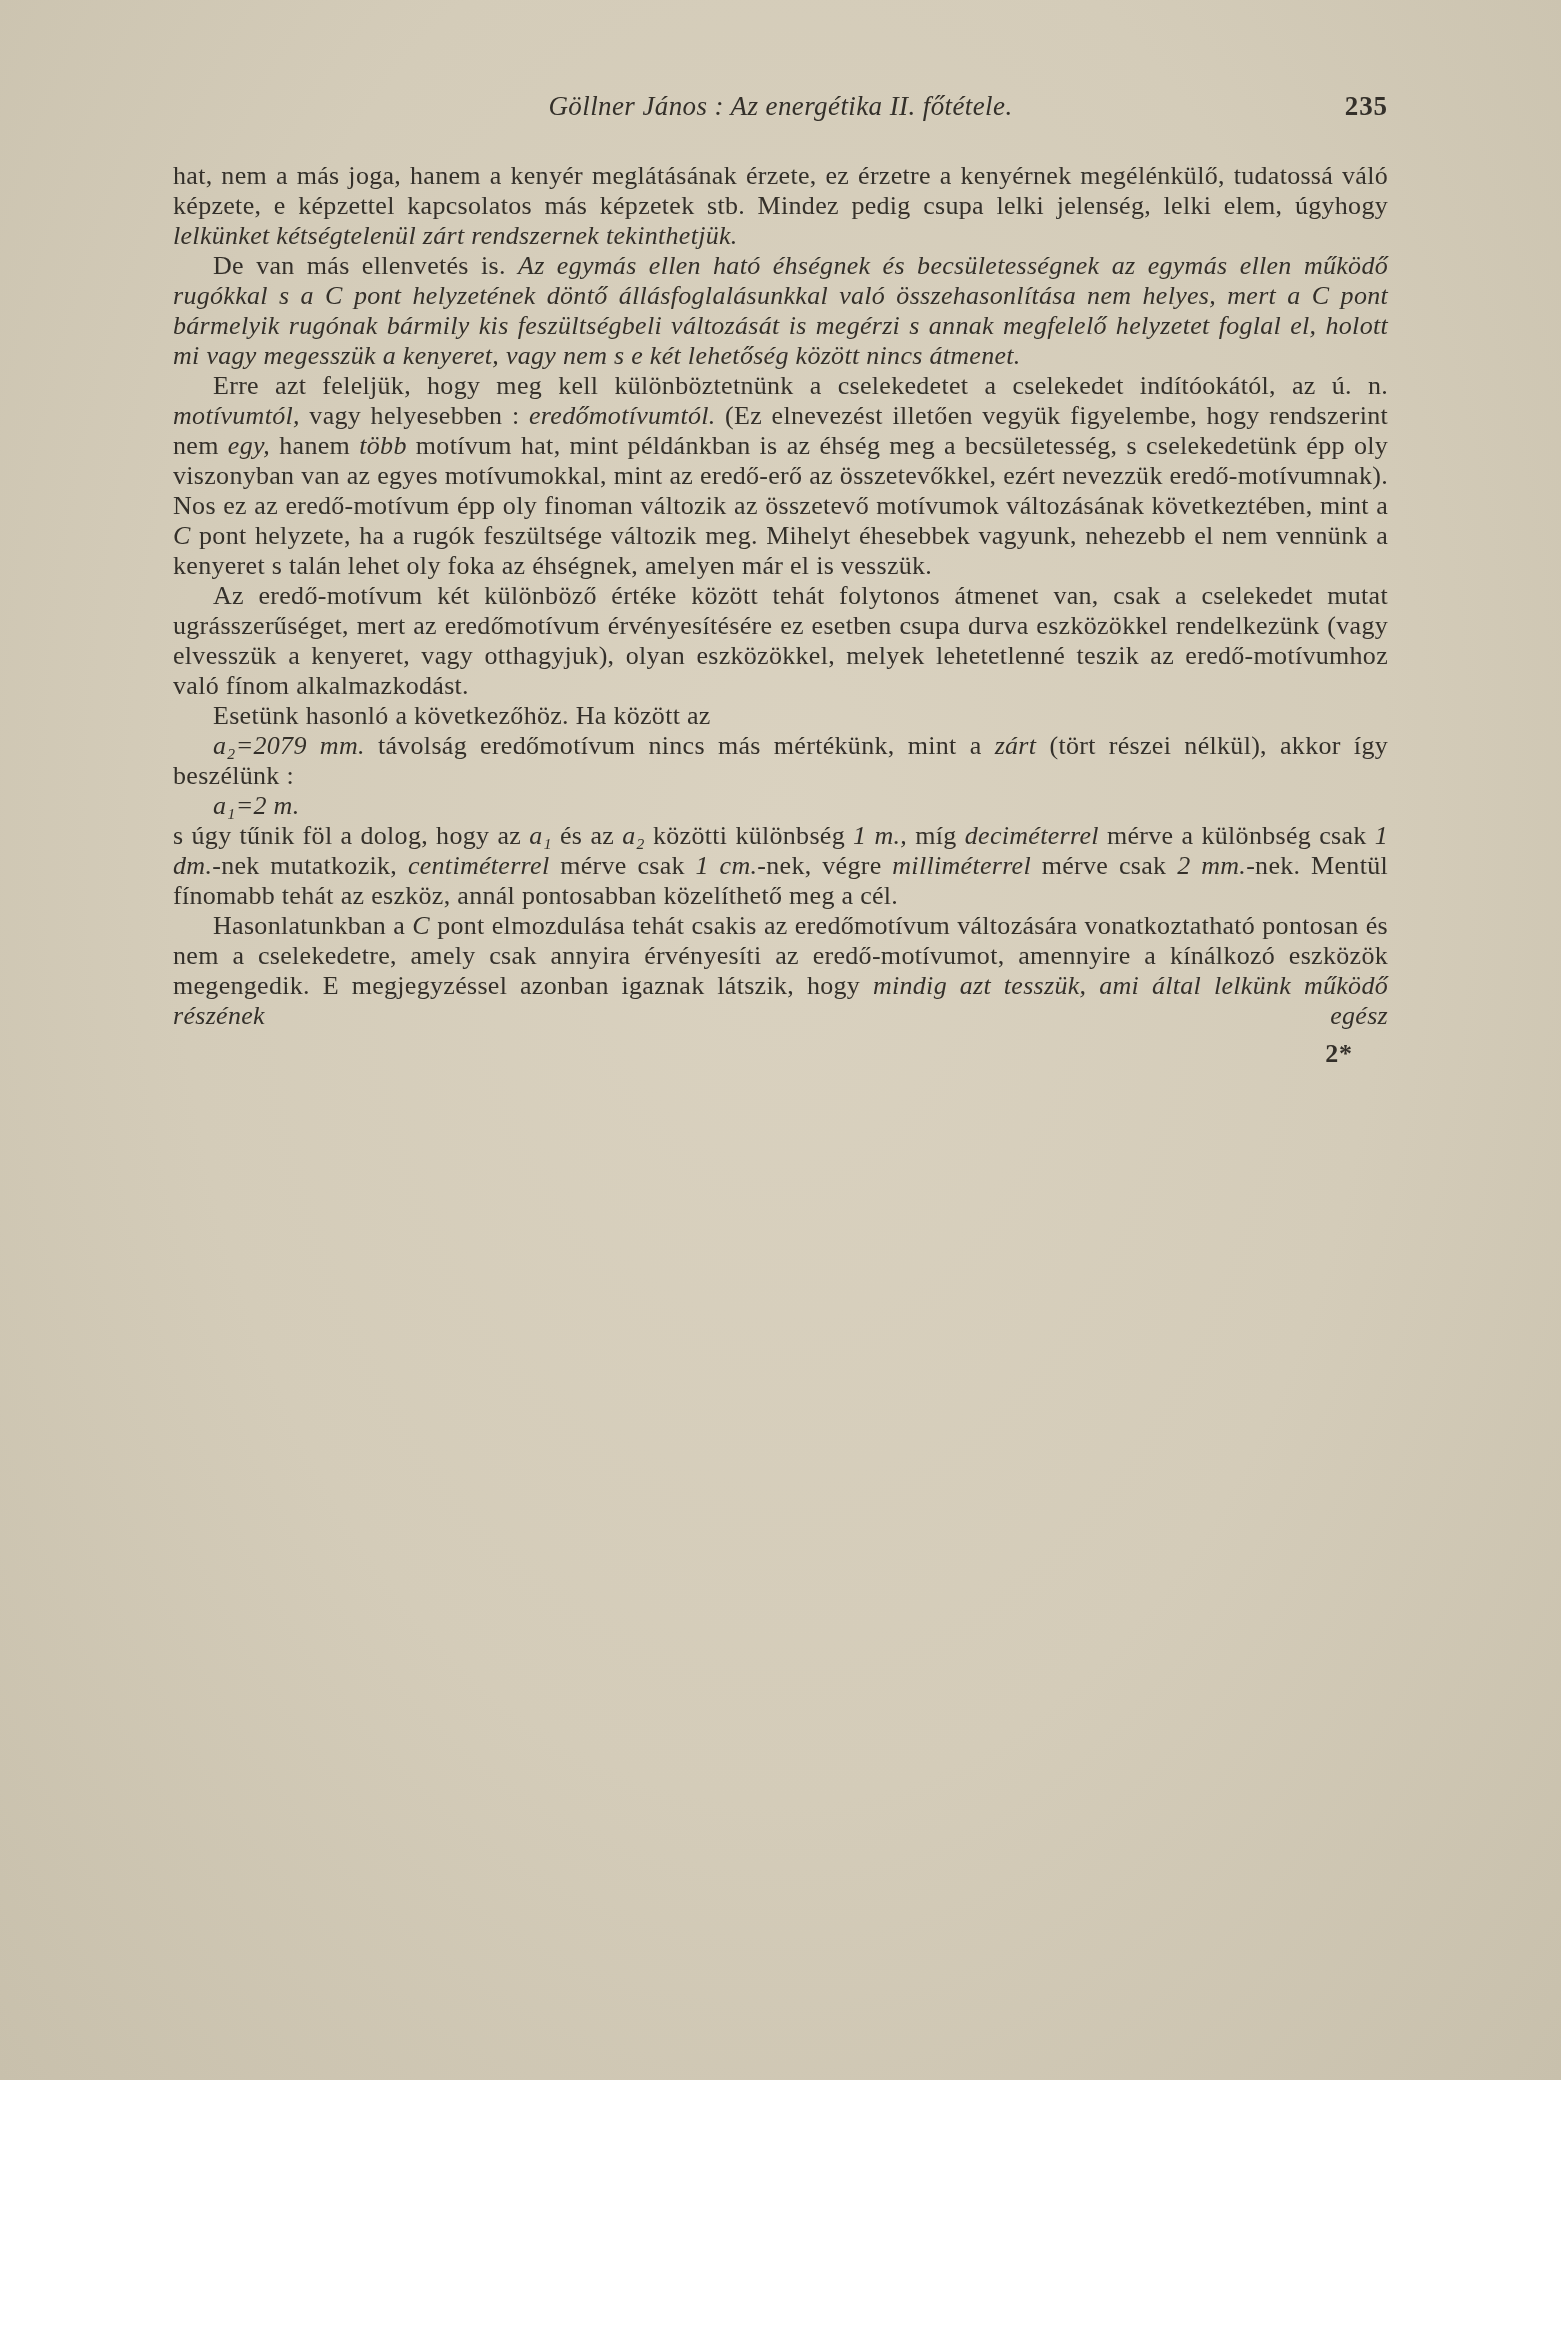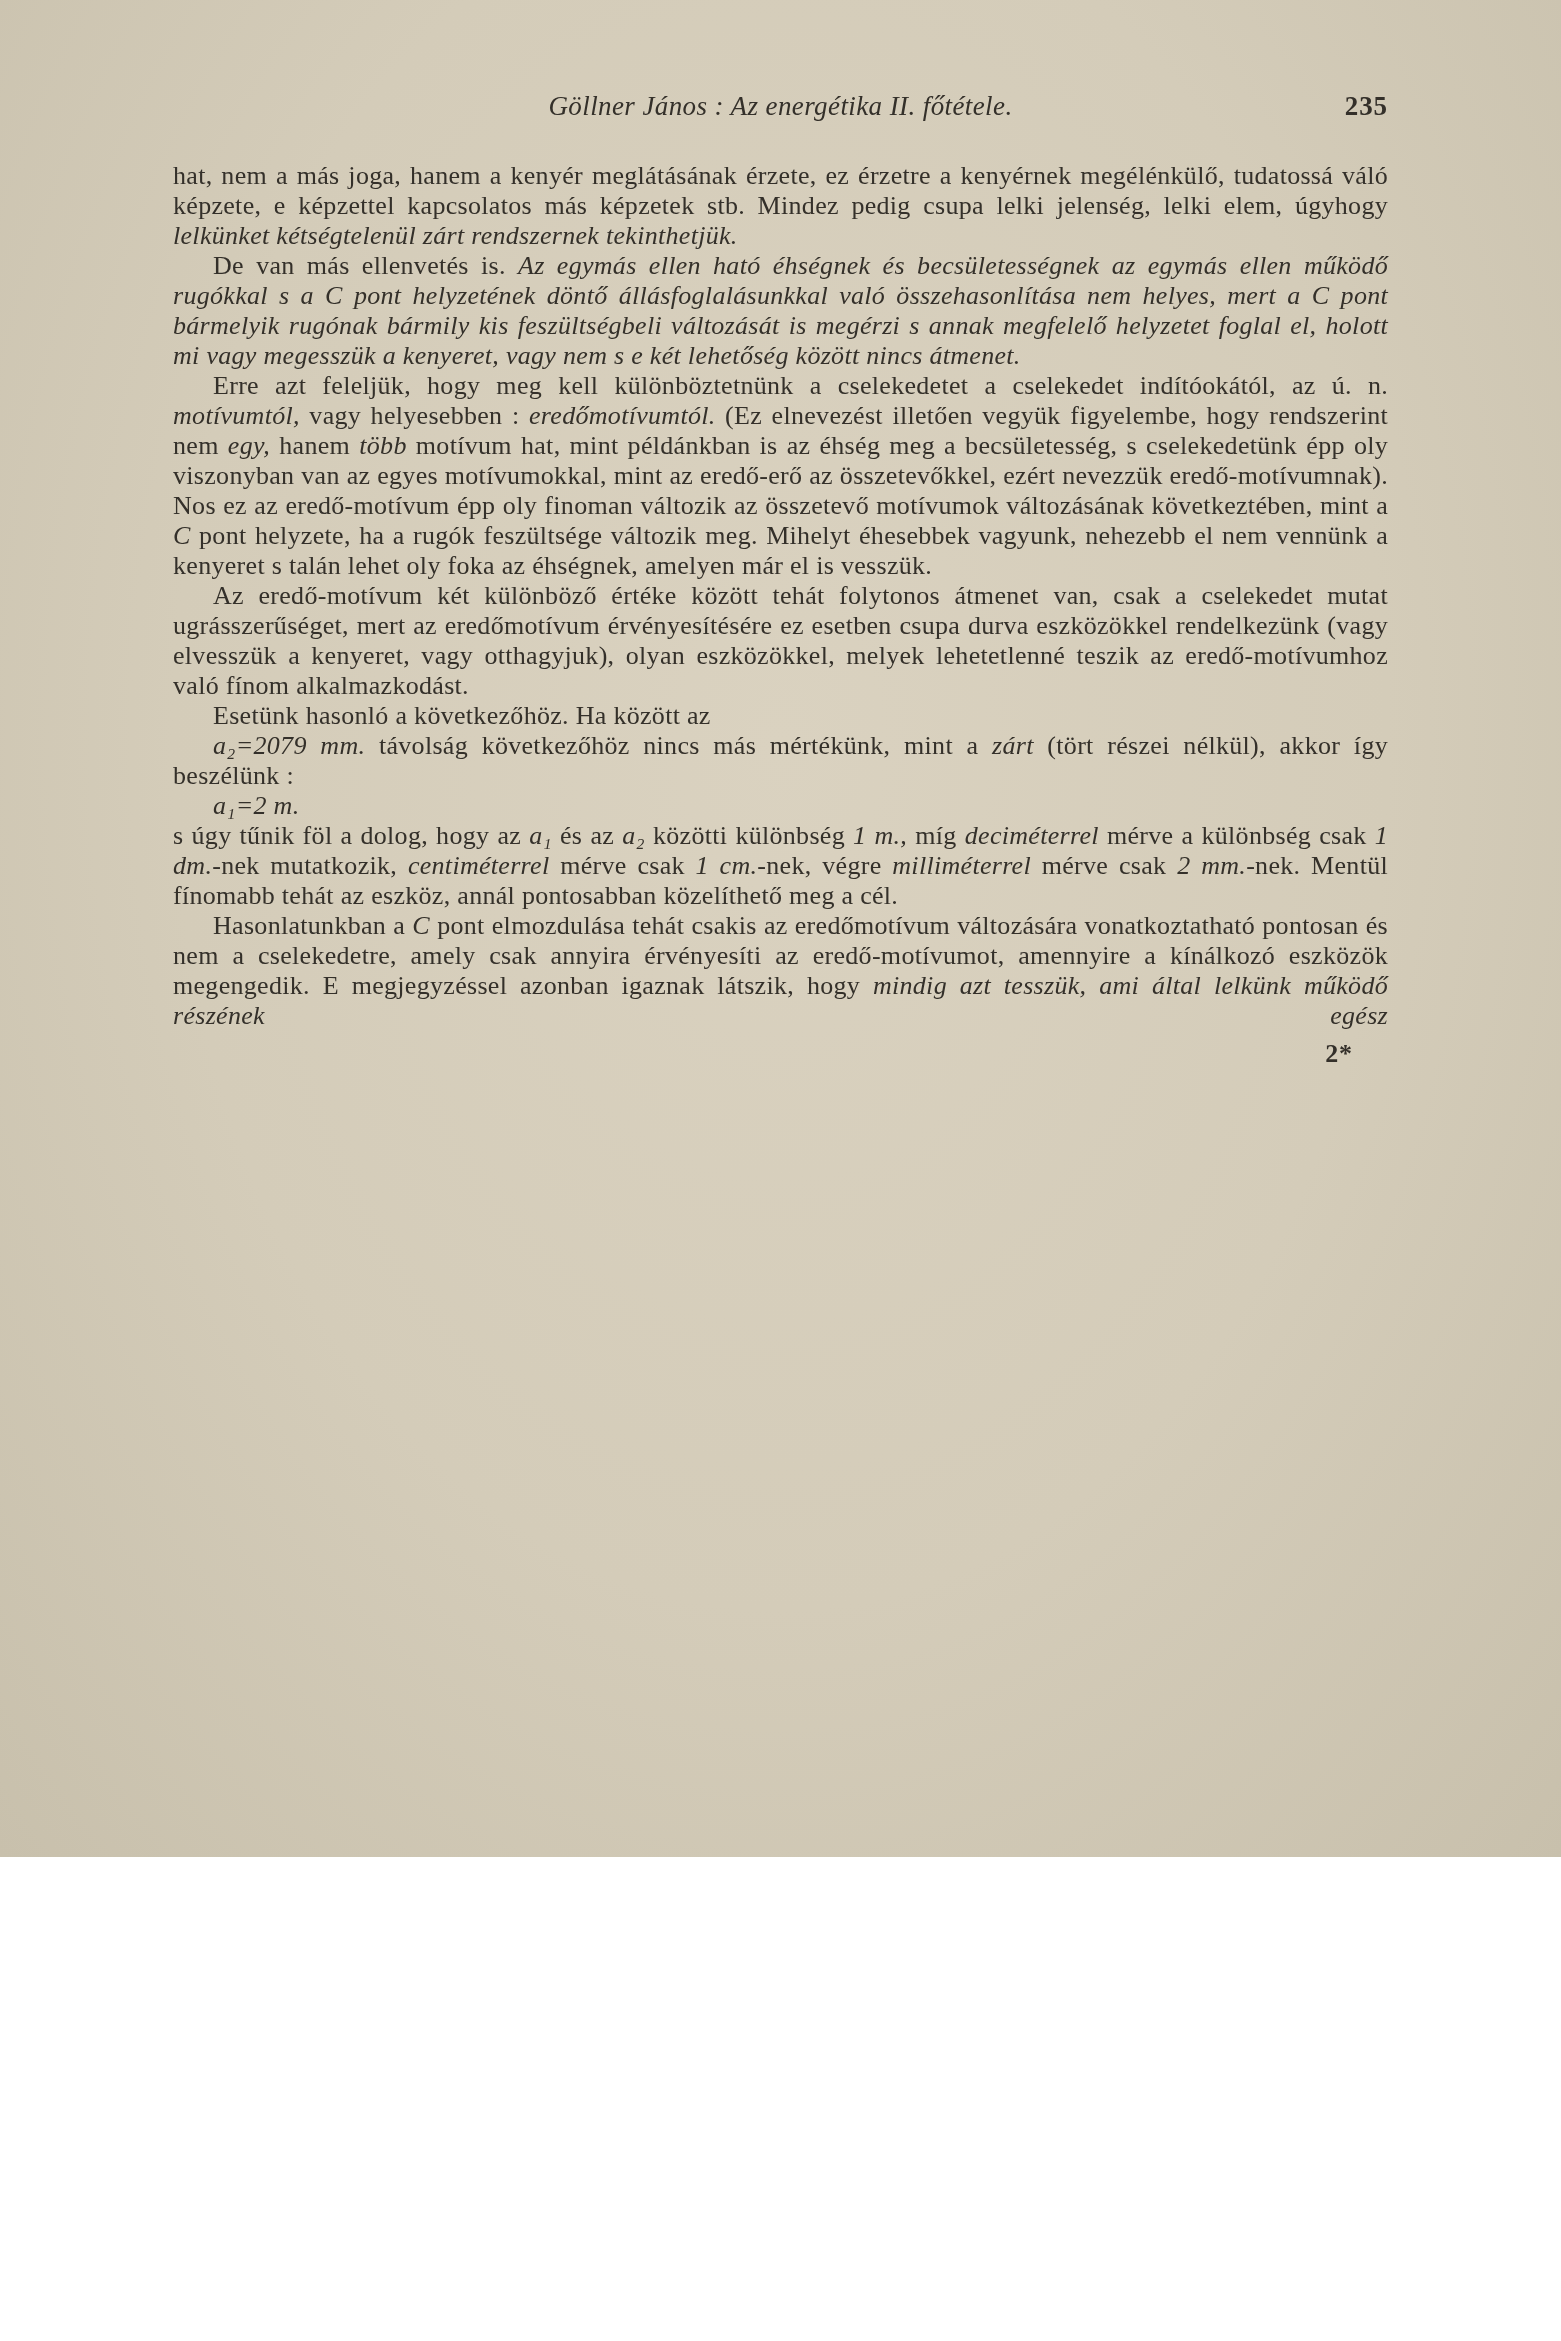--- a/index.html
+++ b/index.html
@@ -1,19 +1,19 @@
 <!DOCTYPE html>
 <html style="font-size:14px"><head>
 <meta charset="utf-8">
 <style>
   html, body { margin: 0; padding: 0; }
   .page {
     position: relative;
     width: 1561px;
-    height: 1857px;
+    height: 2080px;
     box-sizing: border-box;
     padding: 91px 173px 0 173px;
     background: radial-gradient(ellipse at 50% 40%, #dad2c0 0%, #d4ccb9 55%, #c8c0ac 100%);
     color: #34302a;
     font-family: "Liberation Serif", "DejaVu Serif", serif;
   }
   .header {
     position: relative;
     height: 40px;
     margin-bottom: 29.5px;
@@ -62,21 +62,21 @@
     <span class="title">Göllner János :  Az energétika II. főtétele.</span>
     <span class="pagenum">235</span>
   </div>
 
   <div class="text-block">
       <p class="para"><span>hat, nem a más joga, hanem a kenyér meglátásának érzete, ez érzetre a kenyérnek megélénkülő, tudatossá váló képzete, e képzettel kapcsolatos más képzetek stb. Mindez pedig csupa lelki jelenség, lelki elem, úgyhogy </span><span class="it">lelkünket kétségtelenül zárt rendszernek tekinthetjük.</span></p>
       <p class="para indent"><span>De van más ellenvetés is. </span><span class="it">Az egymás ellen ható éhségnek és becsületességnek az egymás ellen működő rugókkal s a C pont helyzetének döntő állásfoglalásunkkal való összehasonlítása nem helyes, mert a C pont bármelyik rugónak bármily kis feszültségbeli változását is megérzi s annak megfelelő helyzetet foglal el, holott mi vagy megesszük a kenyeret, vagy nem s e két lehetőség között nincs átmenet.</span></p>
       <p class="para indent"><span>Erre azt feleljük, hogy meg kell különböztetnünk a cselekedetet a cselekedet indítóokától, az ú. n. </span><span class="it">motívumtól,</span><span> vagy helyesebben : </span><span class="it">eredőmotívumtól.</span><span> (Ez elnevezést illetően vegyük figyelembe, hogy rendszerint nem </span><span class="it">egy,</span><span> hanem </span><span class="it">több</span><span> motívum hat, mint példánkban is az éhség meg a becsületesség, s cselekedetünk épp oly viszonyban van az egyes motívumokkal, mint az eredő-erő az összetevőkkel, ezért nevezzük eredő-motívumnak). Nos ez az eredő-motívum épp oly finoman változik az összetevő motívumok változásának következtében, mint a </span><span class="it">C</span><span> pont helyzete, ha a rugók feszültsége változik meg. Mihelyt éhesebbek vagyunk, nehezebb el nem vennünk a kenyeret s talán lehet oly foka az éhségnek, amelyen már el is vesszük.</span></p>
       <p class="para indent"><span>Az eredő-motívum két különböző értéke között tehát folytonos átmenet van, csak a cselekedet mutat ugrásszerűséget, mert az eredőmotívum érvényesítésére ez esetben csupa durva eszközökkel rendelkezünk (vagy elvesszük a kenyeret, vagy otthagyjuk), olyan eszközökkel, melyek lehetetlenné teszik az eredő-motívumhoz való fínom alkalmazkodást.</span></p>
       <p class="para indent"><span>Esetünk hasonló a következőhöz. Ha között az</span></p>
-      <p class="para indent"><span class="it">a₂=2079 mm.</span><span> távolság következőhöz nincs más mértékünk, mint a </span><span class="it">zárt</span><span> (tört részei nélkül), akkor így beszélünk :</span></p>
+      <p class="para indent"><span class="it">a₂=2079 mm.</span><span> távolság eredőmotívum nincs más mértékünk, mint a </span><span class="it">zárt</span><span> (tört részei nélkül), akkor így beszélünk :</span></p>
       <p class="para indent"><span class="it">a₁=2 m.</span></p>
       <p class="para"><span>s úgy tűnik föl a dolog, hogy az </span><span class="it">a₁</span><span> és az </span><span class="it">a₂</span><span> közötti különbség </span><span class="it">1 m.,</span><span> míg </span><span class="it">deciméterrel</span><span> mérve a különbség csak </span><span class="it">1 dm.</span><span>-nek mutatkozik, </span><span class="it">centiméterrel</span><span> mérve csak </span><span class="it">1 cm.</span><span>-nek, végre </span><span class="it">milliméterrel</span><span> mérve csak </span><span class="it">2 mm.</span><span>-nek. Mentül fínomabb tehát az eszköz, annál pontosabban közelíthető meg a cél.</span></p>
       <p class="para indent justify-last"><span>Hasonlatunkban a </span><span class="it">C</span><span> pont elmozdulása tehát csakis az eredőmotívum változására vonatkoztatható pontosan és nem a cselekedetre, amely csak annyira érvényesíti az eredő-motívumot, amennyire a kínálkozó eszközök megengedik. E megjegyzéssel azonban igaznak látszik, hogy </span><span class="it">mindig azt tesszük, ami által lelkünk működő részének egész</span></p>
     </div>
 
   <div class="footer-line">
     <span>2*</span>
   </div>
 
 </div>

